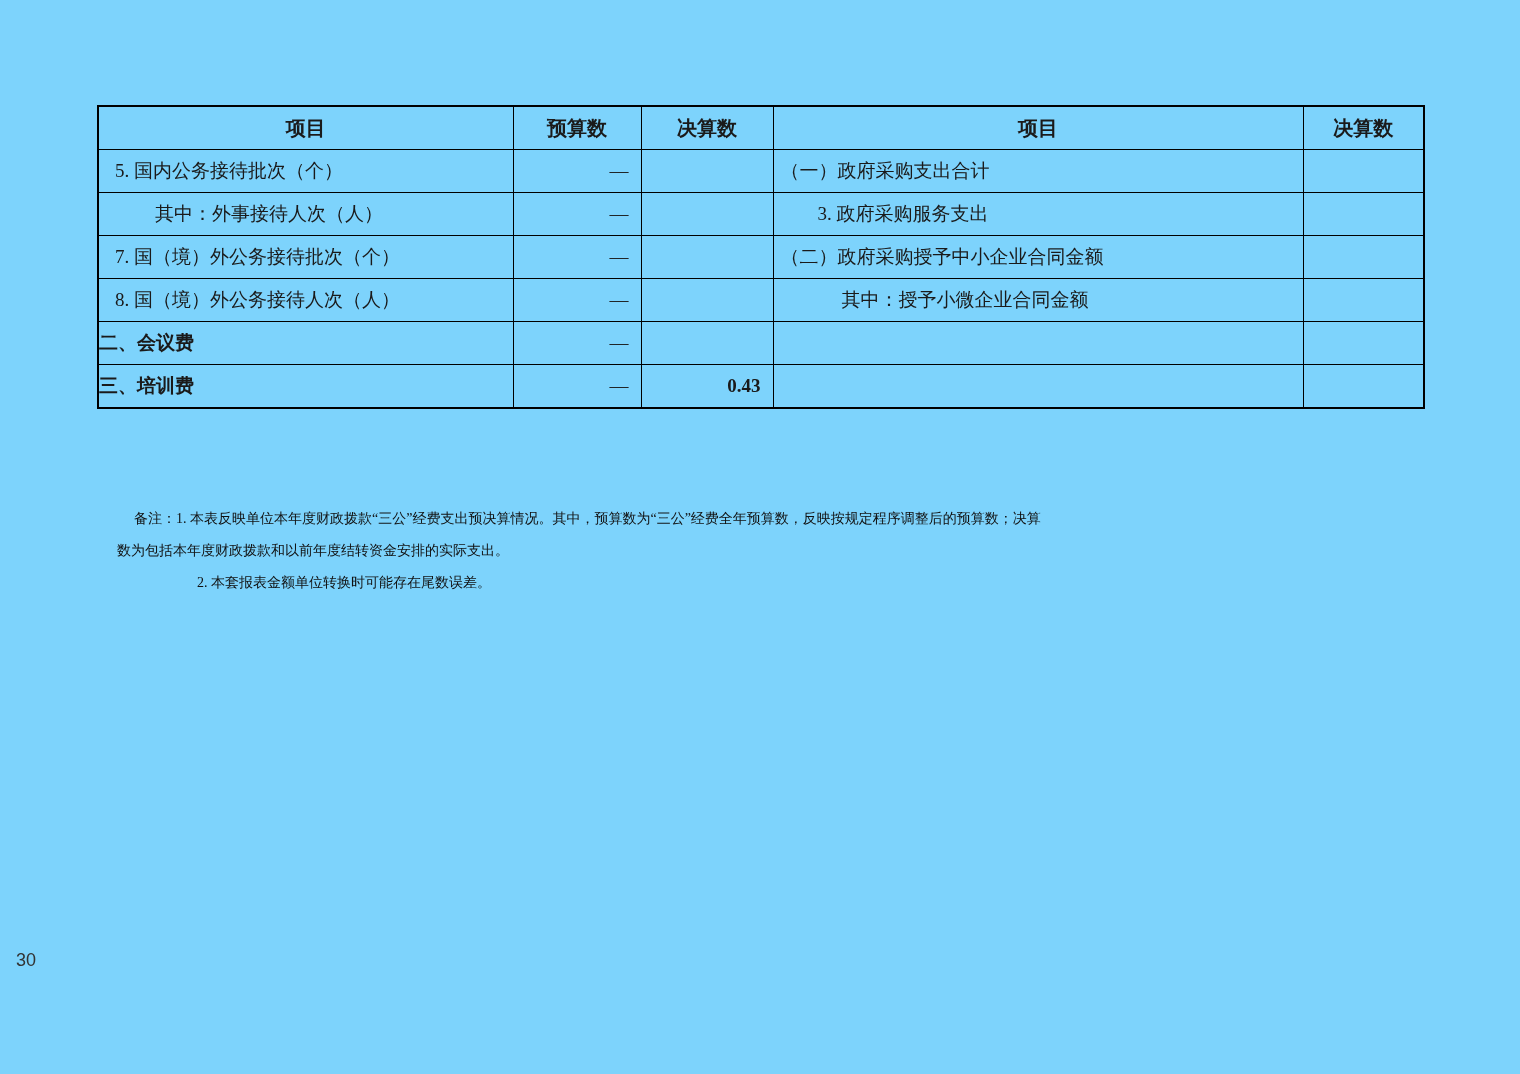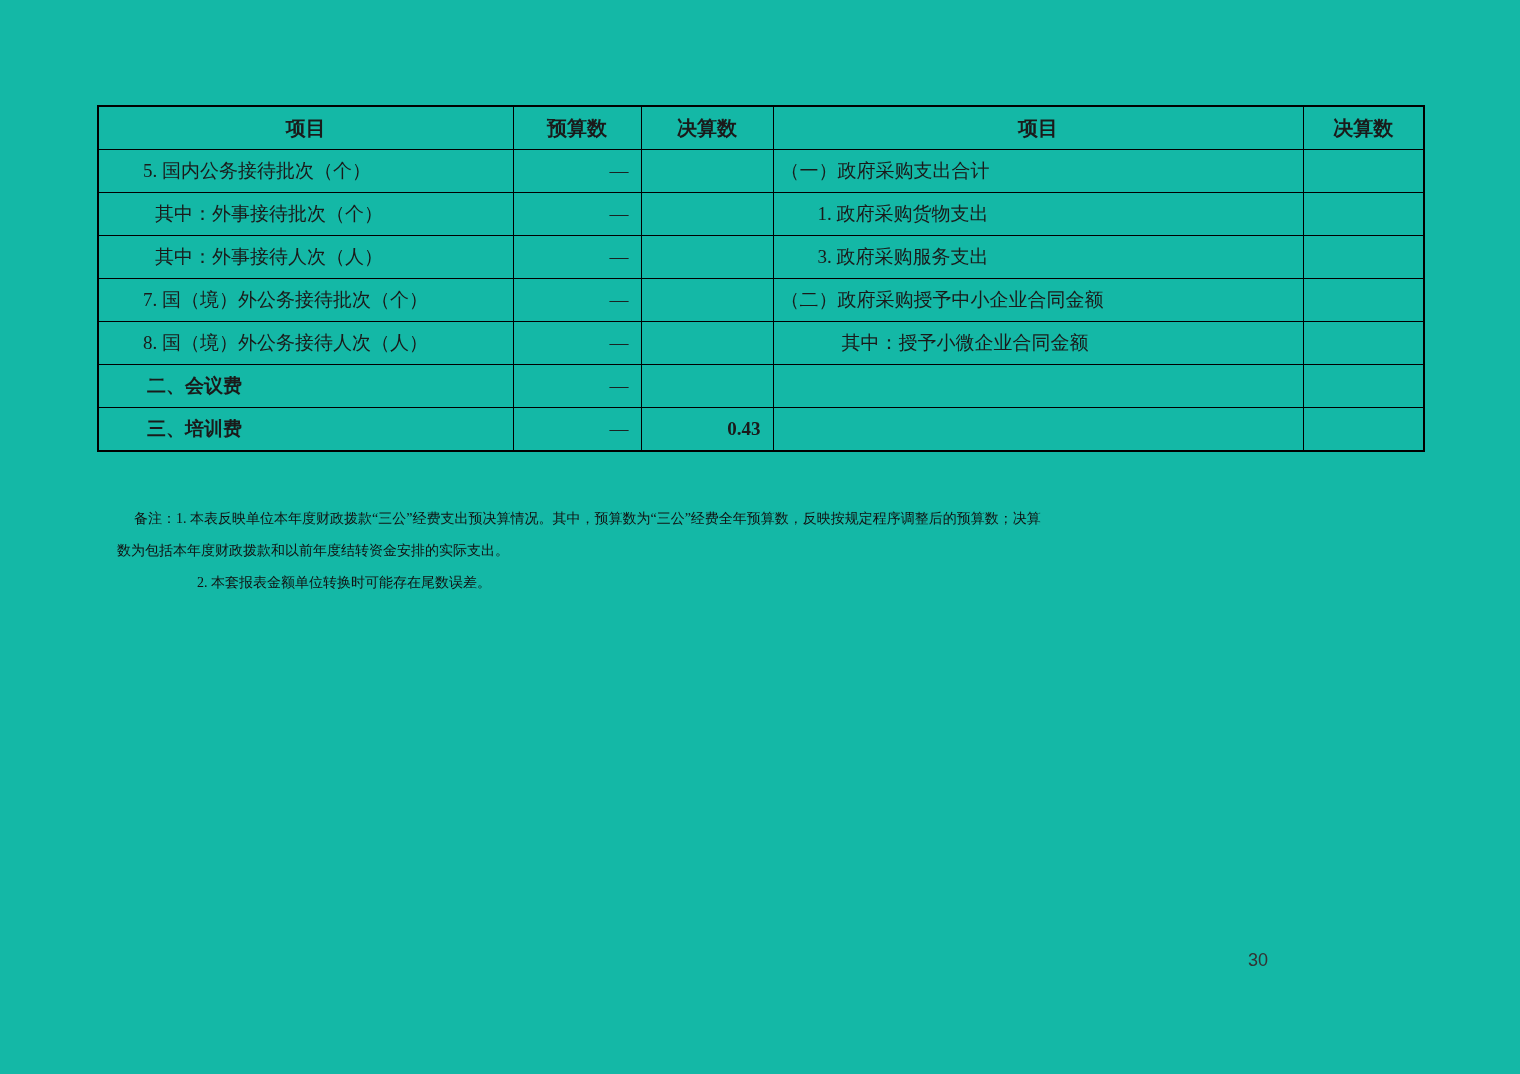--- a/index.html
+++ b/index.html
@@ -4,21 +4,21 @@
 <style>
   html, body {
     margin: 0;
     padding: 0;
     background: #ffffff;
   }
   .page {
     position: relative;
     width: 1520px;
     height: 1074px;
-    background: #14b8a6;
+    background: #7dd3fc;
     font-family: "Liberation Serif", "DejaVu Serif", serif;
     color: #1a1a1a;
     overflow: hidden;
   }
 
   
   .budget-table {
     position: absolute;
     left: 97px;
     top: 105px;
@@ -42,25 +42,25 @@
   }
   .budget-table th {
     text-align: center;
     font-weight: bold;
     font-size: 20px;
   }
   td.num {
     text-align: right;
     padding-right: 12px;
   }
-  td.bold, .bold { font-weight: bold; padding-left: 48px; }
+  td.bold, .bold { font-weight: bold; }
 
   
   td.l-ind0 { }
-  td.l-ind1 { padding-left: 44px; }
+  td.l-ind1 { padding-left: 16px; }
   td.l-ind2 { padding-left: 56px; }
   
   td.r-ind1 { padding-left: 7px; }
   td.r-ind2 { padding-left: 44px; }
   td.r-ind3 { padding-left: 68px; }
 
   
   .notes {
     position: absolute;
     left: 105px;
@@ -70,24 +70,24 @@
     line-height: 32px;
     color: #111111;
   }
   .notes .note-line1 { text-indent: 29px; white-space: nowrap; }
   .notes .note-line2 { white-space: nowrap; margin-left: 12px; }
   .notes .note-line3 { padding-left: 92px; white-space: nowrap; }
 
   
   .page-number {
     position: absolute;
-    left: 0;
+    left: 16px;
     top: 950px;
     width: 1268px;
-    text-align: right;
+    text-align: left;
     font-family: "Liberation Sans", "DejaVu Sans", sans-serif;
     font-size: 18px;
     color: #333333;
   }
 </style>
 </head>
 <body>
 
 <div class="page">
 
@@ -107,27 +107,20 @@
         <th>项目</th>
         <th>决算数</th>
       </tr>
     </thead>
     <tbody>
       <tr>
         <td class="l-ind1">5. 国内公务接待批次（个）</td>
         <td class="num">—</td>
         <td class="num"></td>
         <td class="r-ind1">（一）政府采购支出合计</td>
-        <td class="num"></td>
-      </tr>
-      <tr>
-        <td class="l-ind2">其中：外事接待批次（个）</td>
-        <td class="num">—</td>
-        <td class="num"></td>
-        <td class="r-ind2">1. 政府采购货物支出</td>
         <td class="num"></td>
       </tr>
       <tr>
         <td class="l-ind2">其中：外事接待人次（人）</td>
         <td class="num">—</td>
         <td class="num"></td>
         <td class="r-ind2">3. 政府采购服务支出</td>
         <td class="num"></td>
       </tr>
       <tr>

